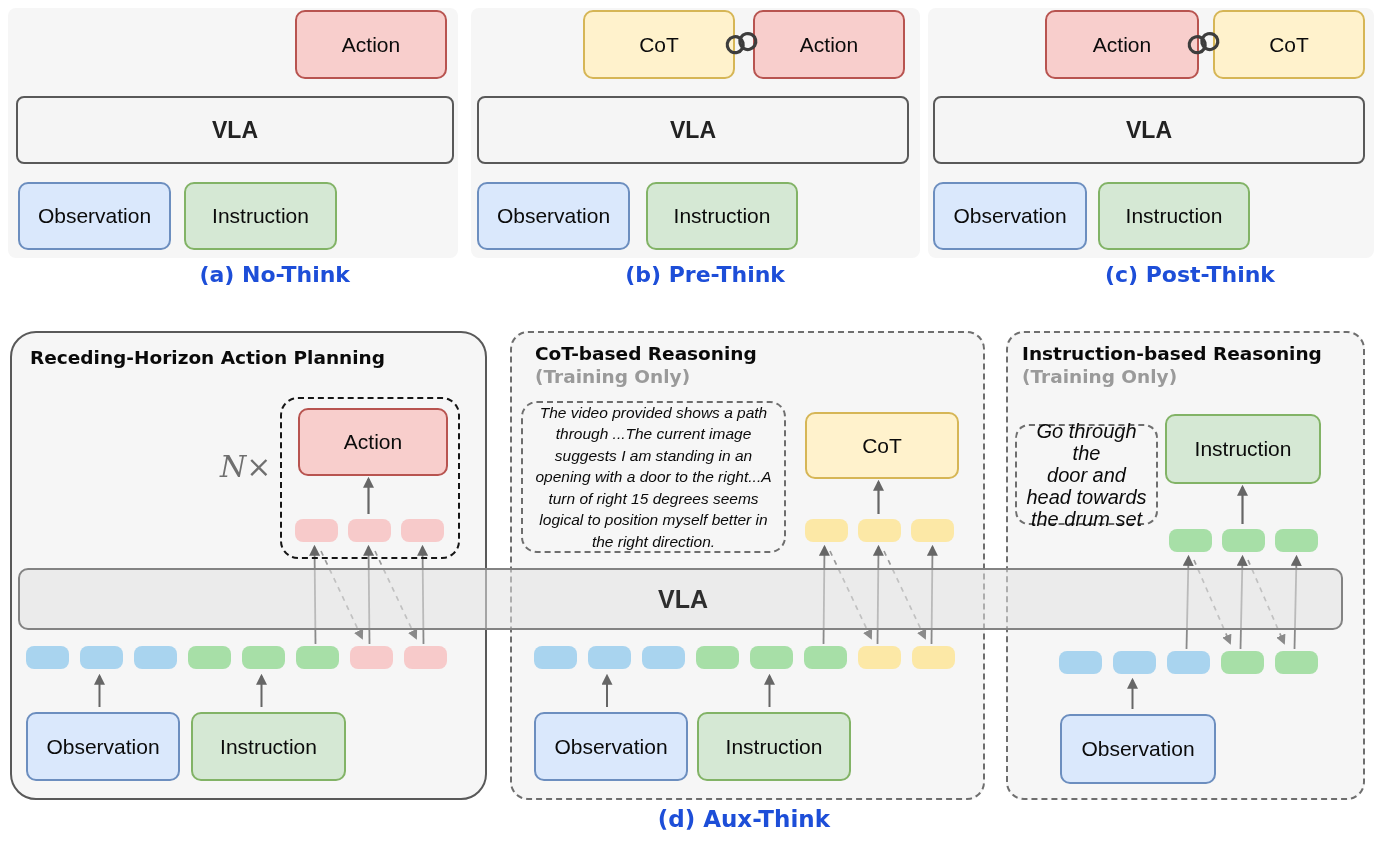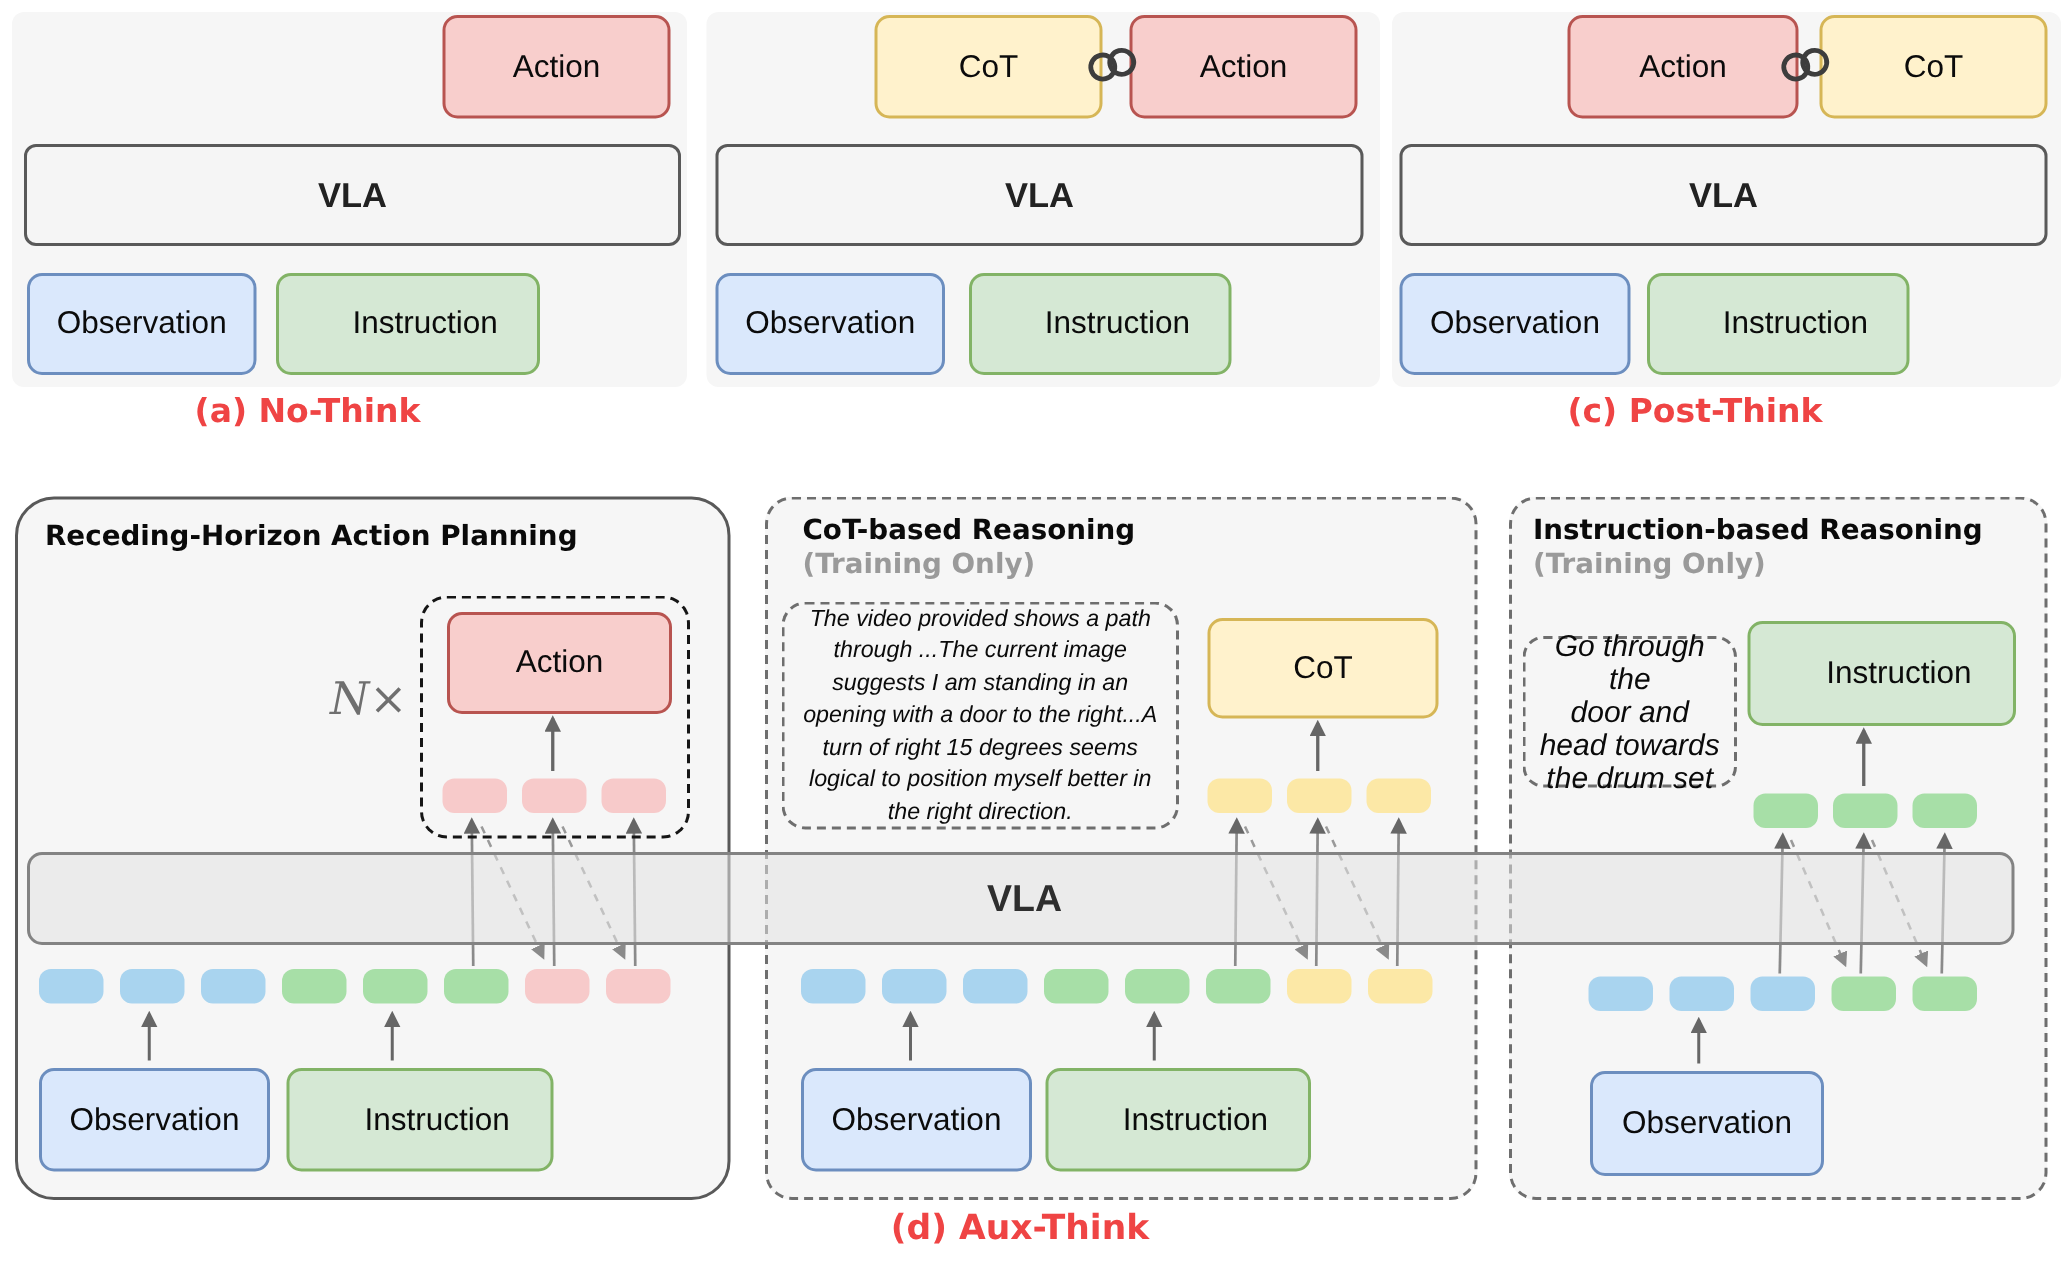--- a/index.html
+++ b/index.html
@@ -16,41 +16,41 @@
   }
   .aux-solid{ border:2px solid #595959; border-radius:26px;}
   .aux-dashed{ border:2px dashed #6e6e6e; }
   
   .iobox{
     position:absolute; border:2px solid; border-radius:10px;
     display:flex; align-items:center; justify-content:center;
     font-size:21px; color:#0b0b0b; z-index:4; background:#fff;
   }
   .fill-blue  {background:var(--blue-fill);  border-color:var(--blue-stroke);}
-  .fill-green {background:var(--green-fill); border-color:var(--green-stroke);padding-left:23px;}
+  .fill-green {background:var(--green-fill); border-color:var(--green-stroke);}
   .fill-red   {background:var(--red-fill);   border-color:var(--red-stroke);}
   .fill-yellow{background:var(--yellow-fill);border-color:var(--yellow-stroke);}
   .fill-gray  {background:var(--gray-fill);  border-color:#595959;}
   .vla-box{ font-weight:bold; font-size:23px; border-radius:8px; color:#222;}
   
   .token{ width:43px; height:23px; border-radius:8px; flex:0 0 auto; z-index:4;}
   .tk-blue  {background:var(--token-blue);}
   .tk-green {background:var(--token-green);}
   .tk-pink  {background:var(--token-pink);}
   .tk-yellow{background:var(--token-yellow);}
   .token-row{ position:absolute; display:flex; gap:11px; z-index:4;}
   
   .legend{ position:absolute; display:flex; flex-direction:column; gap:12px; z-index:4;}
   .legend-row{ display:flex; align-items:center; gap:16px;}
   .legend-row .token{ width:44px; height:21px;}
   .legend-label{ font-size:17.5px; color:#0b0b0b;}
   
   .caption{
-    position:absolute; text-align:center; font-family:"DejaVu Sans", sans-serif;
-    font-weight:bold; font-size:22px; color:#ef4444; z-index:5;
+    position:absolute; text-align:right; font-family:"DejaVu Sans", sans-serif;
+    font-weight:bold; font-size:22px; color:#1d4ed8; z-index:5;
   }
   .panel-title{
     position:absolute; font-family:"DejaVu Sans", sans-serif; font-weight:bold;
     font-size:18.5px; color:#0a0a0a; z-index:4; white-space:nowrap;
   }
   .panel-subtitle{
     position:absolute; font-family:"DejaVu Sans", sans-serif; font-weight:bold;
     font-size:18.5px; color:#9a9a9a; z-index:4; white-space:nowrap;
   }
   .n-times{
@@ -117,20 +117,21 @@
     <div class="iobox fill-gray vla-box" style="left:6px;top:88px;width:428px;height:64px;">
         <span>VLA</span>
       </div>
     <div class="iobox fill-blue" style="left:6px;top:174px;width:149px;height:64px;">
         <span>Observation</span>
       </div>
     <div class="iobox fill-green" style="left:175px;top:174px;width:148px;height:64px;">
         <span>Instruction</span>
       </div>
   </div>
+  <div class="caption" style="left:495px;top:262px;width:290px;">(b) Pre-Think</div>
 
   <div class="top-panel" style="left:928px;top:8px;width:446px;height:250px;">
     <div class="iobox fill-red" style="left:117px;top:2px;width:150px;height:65px;">
         <span>Action</span>
       </div>
     <div class="iobox fill-yellow" style="left:285px;top:2px;width:148px;height:65px;">
         <span>CoT</span>
       </div>
     <svg class="chain-icon" style="left:254px;top:21px;" width="44" height="28" viewBox="0 0 44 28">
       <g transform="rotate(-14 22 14)" fill="none" stroke="#3d3d3d" stroke-width="3.2">

